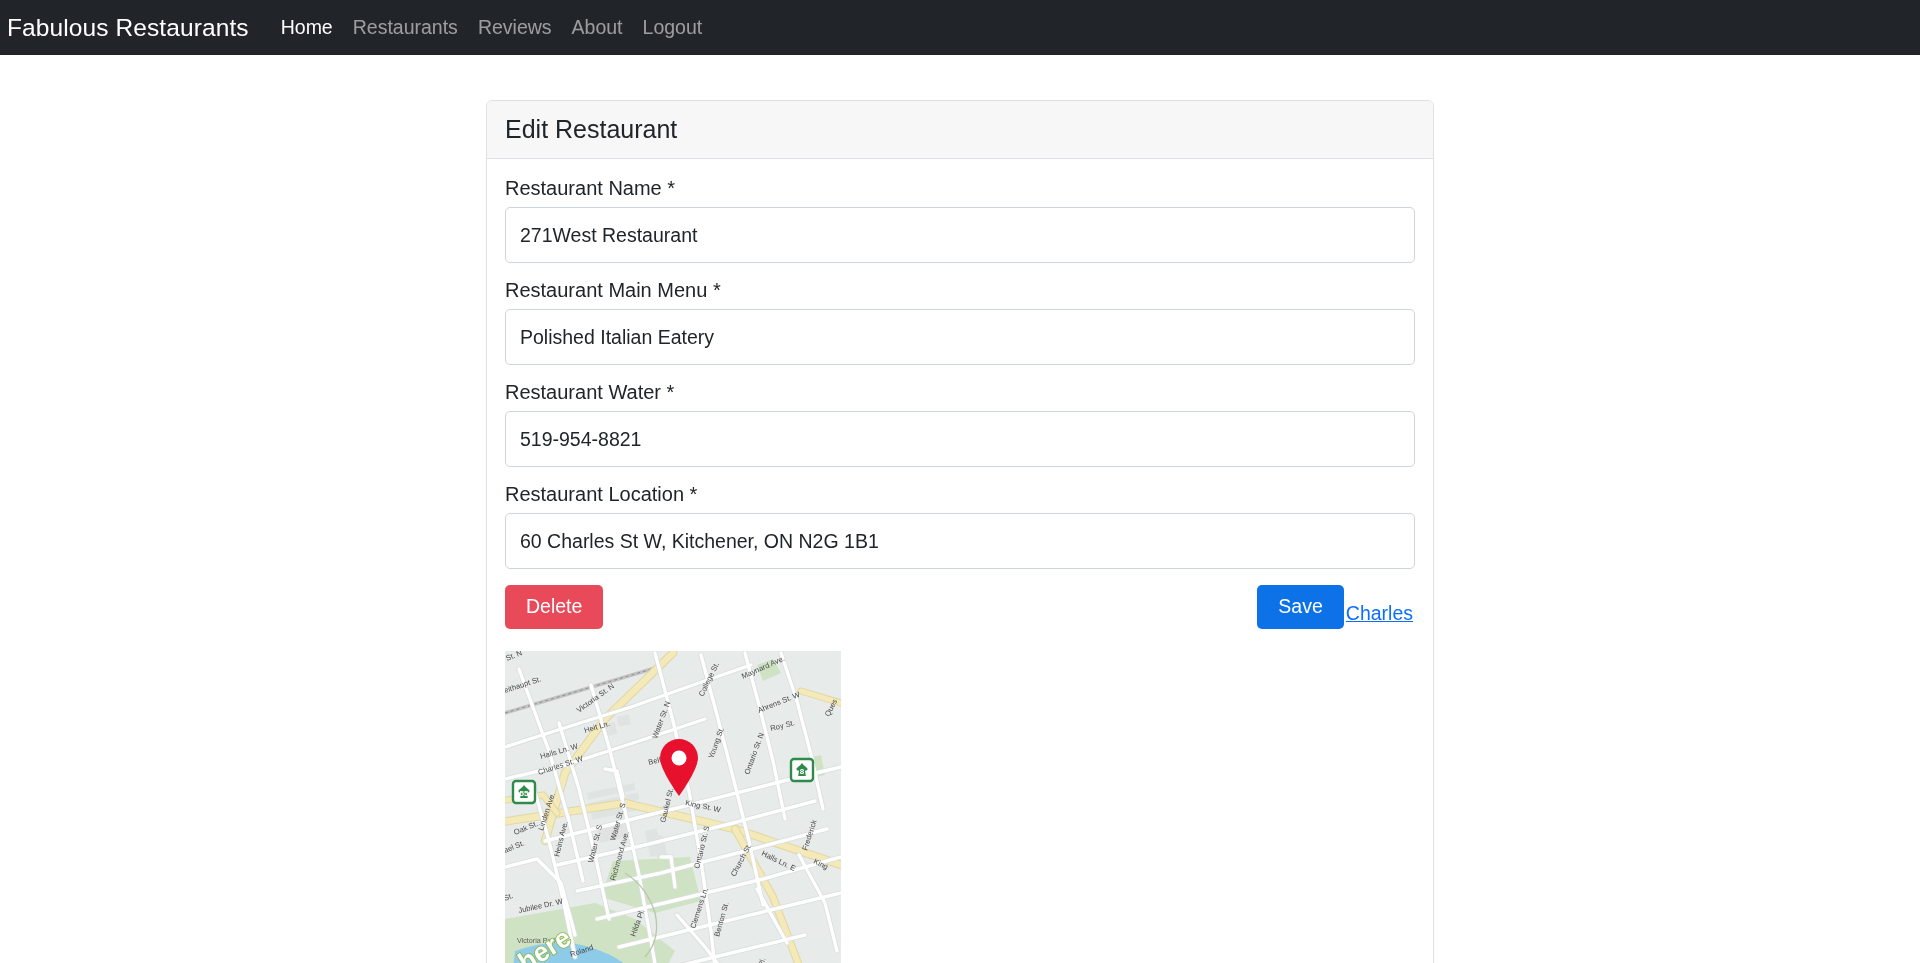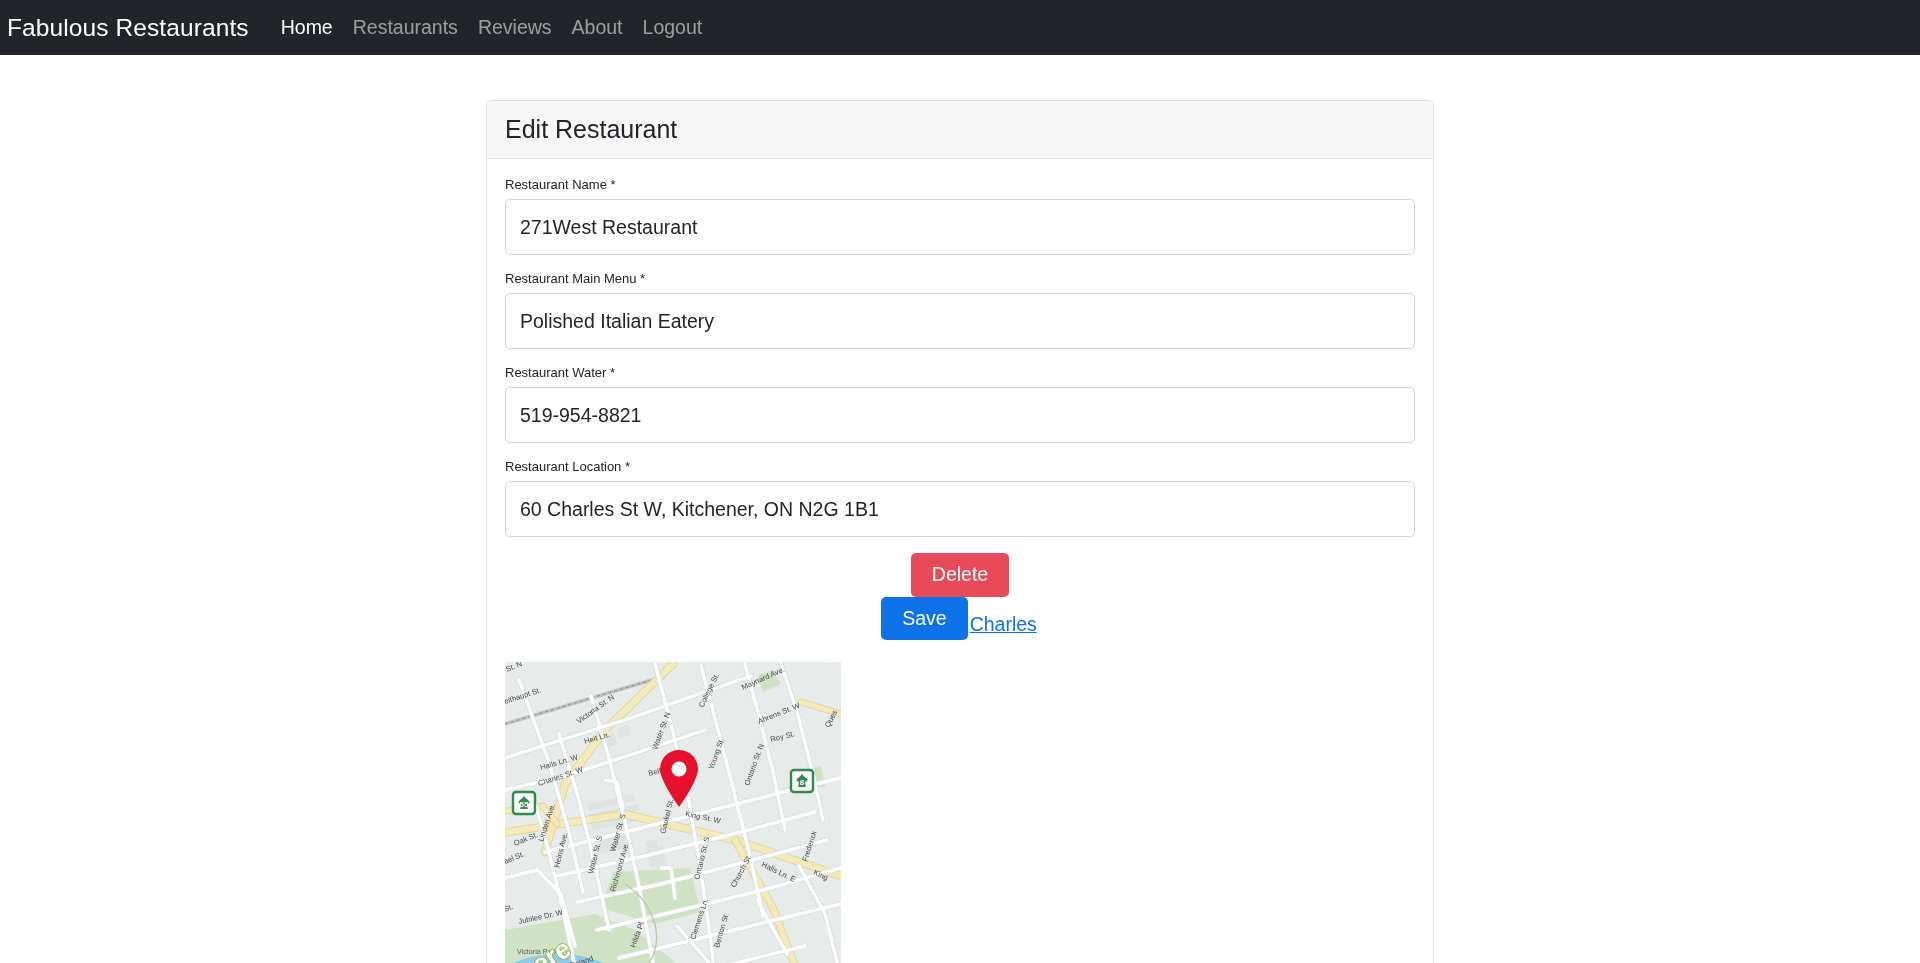--- a/index.html
+++ b/index.html
@@ -59,21 +59,21 @@
     color: #212529;
     margin: 0;
     font-weight: normal;
   }
   .card-body { padding: 18px 18px 0 18px; }
 
   
   .form-group { margin-bottom: 16px; }
   .form-label {
     display: block;
-    font-size: 13px;
+    font-size: 20px;
     color: #212529;
     margin-bottom: 7px;
   }
   .form-control {
     display: block;
     width: 100%;
     height: 56px;
     padding: 6px 14px;
     font-size: 19.5px;
     font-family: "Liberation Sans", sans-serif;
@@ -102,21 +102,20 @@
   .btn-gps {
     background: #1b7a48;
     color: #ffffff;
     padding: 12px 17px;
   }
   .actions-row {
     display: flex;
     align-items: center;
     justify-content: space-between;
     margin-bottom: 22px;
-    flex-direction: column;
   }
   .btn-delete {
     background: #e84a59;
     color: #ffffff;
     padding: 12px 21px;
   }
   .actions-right { display: flex; align-items: flex-end; gap: 0; }
   .btn-save {
     background: #0d72e8;
     color: #ffffff;

